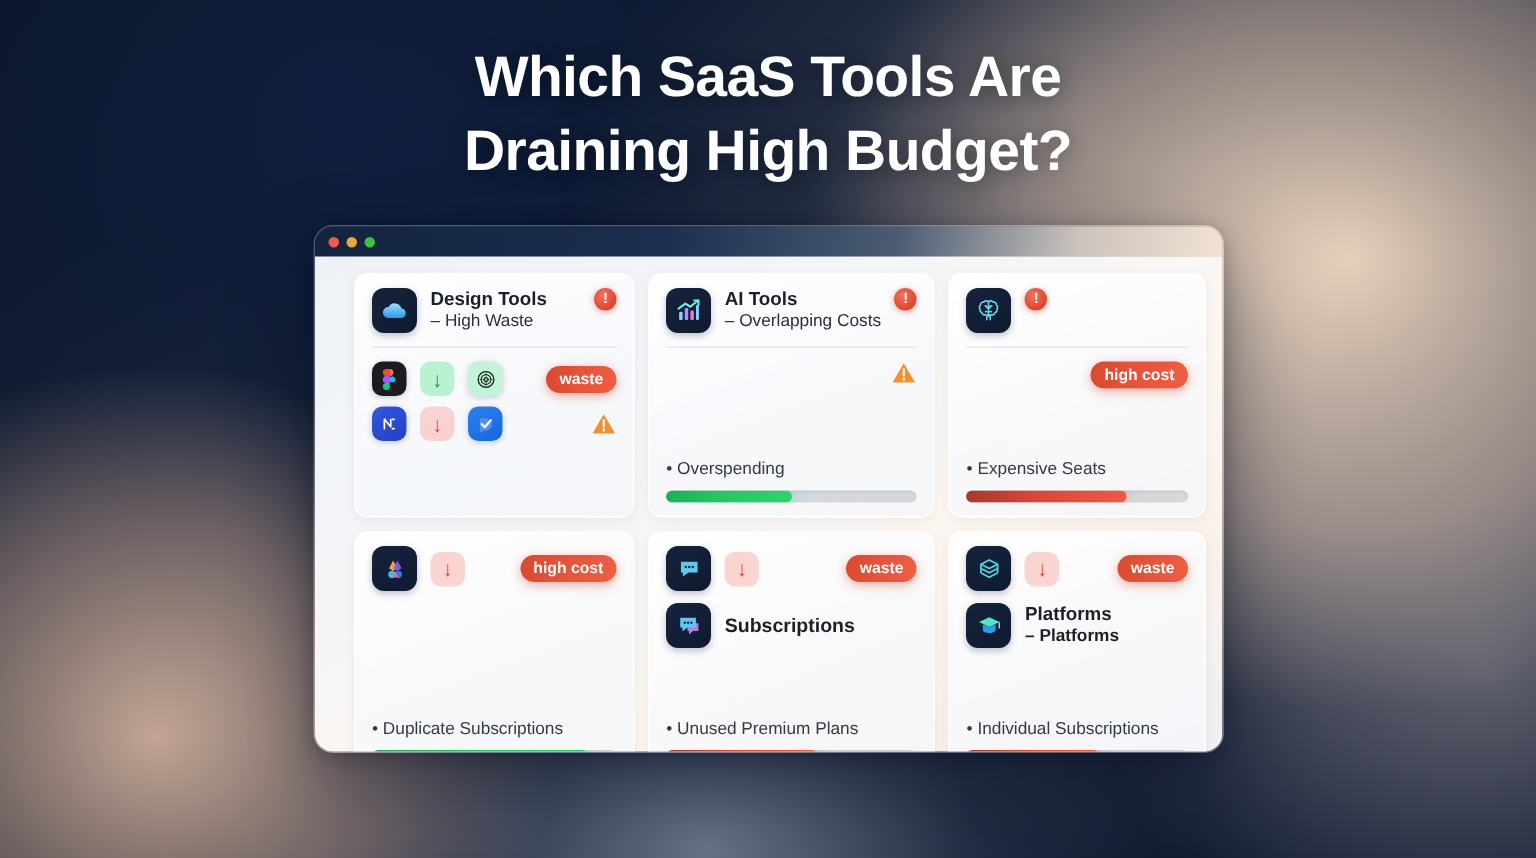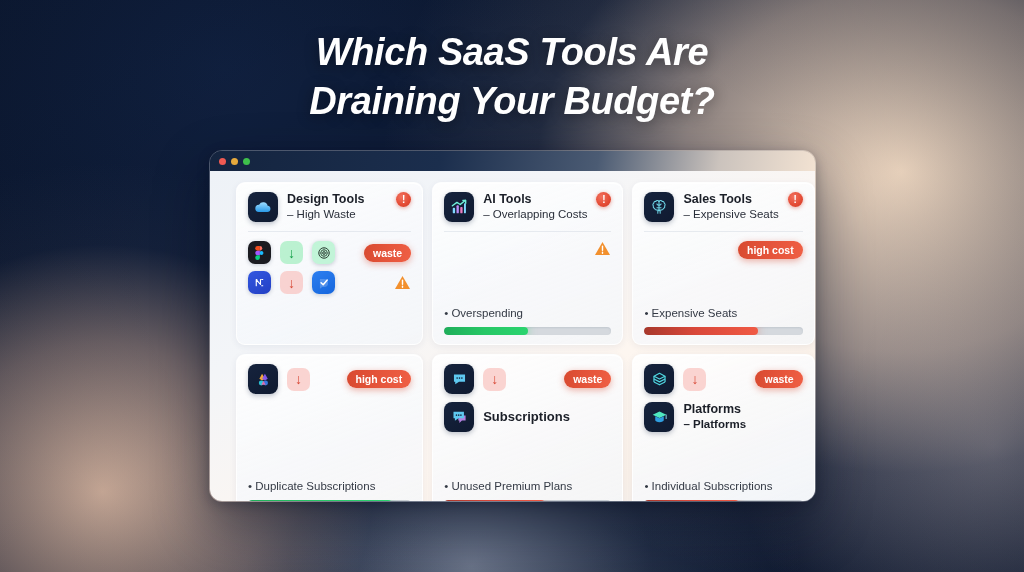--- a/index.html
+++ b/index.html
@@ -40,21 +40,20 @@
     top: 28px;
     left: 0;
     width: 100%;
     text-align: center;
     color: #ffffff;
     font-size: 38px;
     font-weight: bold;
     line-height: 1.30;
     letter-spacing: -0.4px;
     text-shadow: 0 2px 14px rgba(0,0,0,0.40);
-    font-style: italic;
   }
   .title-line { display: block; }
 
   
   .window {
     position: absolute;
     left: 209px;
     top: 150px;
     width: 607px;
     height: 352px;
@@ -216,21 +215,21 @@
   .row-gap { display: flex; align-items: center; gap: 9px; }
 </style>
 </head>
 <body>
 
 <div class="bg"></div>
 <div class="bg-vignette"></div>
 
 <div class="title">
   <span class="title-line">Which SaaS Tools Are</span>
-  <span class="title-line">Draining Your Budget?</span>
+  <span class="title-line">Draining High Budget?</span>
 </div>
 
 <div class="window">
 
   <div class="titlebar">
     <span class="dot r"></span>
     <span class="dot y"></span>
     <span class="dot g"></span>
   </div>
 
@@ -346,24 +345,20 @@
         <span class="tile">
           <svg width="20" height="20" viewBox="0 0 24 24">
             <g fill="none" stroke="#6fd6e8" stroke-width="1.25" stroke-linecap="round" stroke-linejoin="round">
               <path d="M12 5.2c-1-1.2-3-1.2-3.8.1-1.5-.3-2.7.9-2.5 2.3-1.2.6-1.4 2.3-.4 3.1-.6 1.2.1 2.7 1.4 2.9.1 1.4 1.6 2.3 2.9 1.7.6 1.2 2.4 1.3 3.1.2"></path>
               <path d="M12 5.2c1-1.2 3-1.2 3.8.1 1.5-.3 2.7.9 2.5 2.3 1.2.6 1.4 2.3.4 3.1.6 1.2-.1 2.7-1.4 2.9-.1 1.4-1.6 2.3-2.9 1.7-.6 1.2-2.4 1.3-3.1.2"></path>
               <path d="M12 5.2v11.5M9.3 8.3c.9 0 1.5.7 1.5 1.6M14.7 8.3c-.9 0-1.5.7-1.5 1.6M9.6 13c.7-.3 1.2-.1 1.2-.1M14.4 13c-.7-.3-1.2-.1-1.2-.1"></path>
               <path d="M10.6 17.2v2.2M13.4 17.2v2.2"></path>
             </g>
           </svg>
         </span>
-        <span class="txt">
-          <span class="ct-name" style="display:block">Sales Tools</span>
-          <span class="ct-sub" style="display:block">– Expensive Seats</span>
-        </span>
         <span class="err-badge">!</span>
       </div>
 
       <div class="card-body">
         <div class="topline">
           <span class="pill">high cost</span>
         </div>
         <div class="push-bottom">
           <div class="bullet">• Expensive Seats</div>
           <div class="bar-track">

